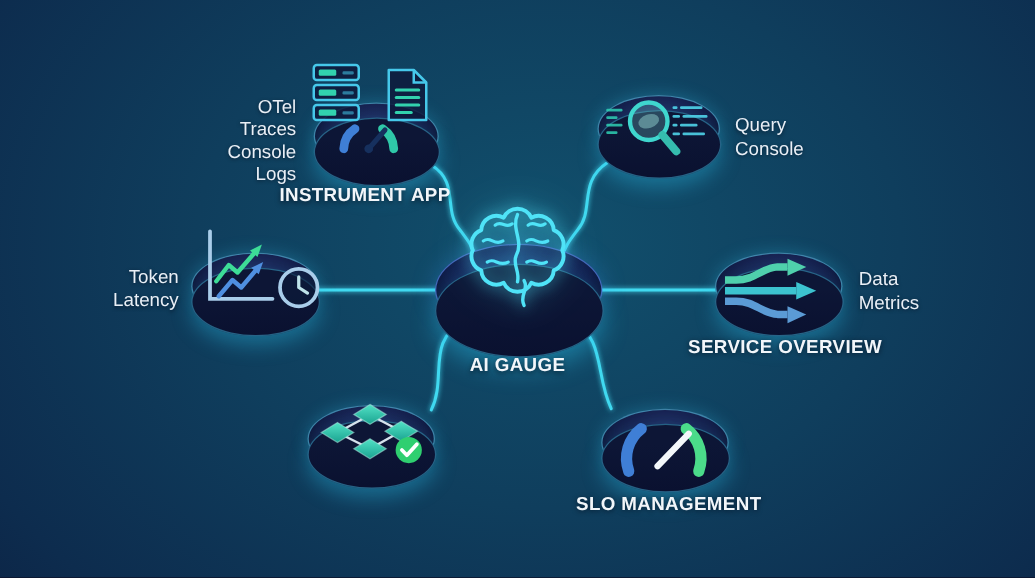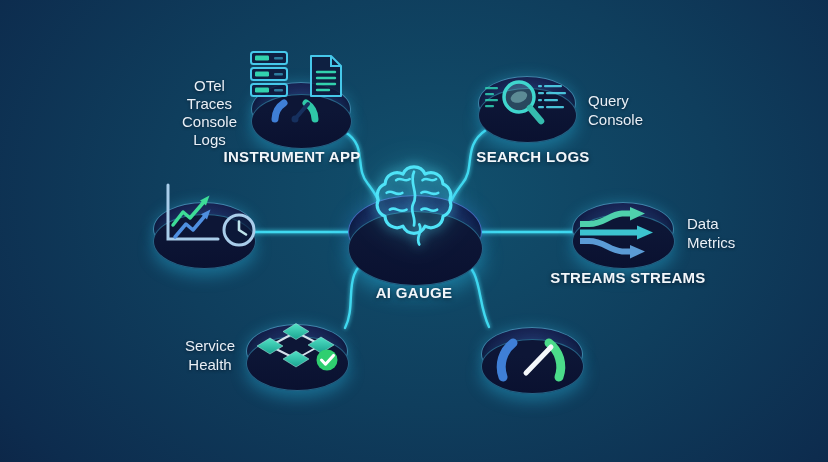--- a/index.html
+++ b/index.html
@@ -38,21 +38,21 @@
   
   .cap{
     position:absolute; z-index:4; transform:translateX(-50%); white-space:nowrap;
     font-size:15px; font-weight:700; letter-spacing:.3px; color:#f2f6fa;
     text-shadow:0 1px 4px rgba(2,6,18,.6);
   }
   .side{
     position:absolute; z-index:4; font-size:15px; line-height:19px; font-weight:400;
     color:#e9eff6; text-shadow:0 1px 3px rgba(2,6,18,.5); white-space:nowrap;
   }
-  .side.ra{ text-align:center; }
+  .side.ra{ text-align:right; }
   .side.tight{ line-height:18px; }
 </style>
 </head>
 <body>
 
 <div class="stage">
 
   <svg class="conn" width="828" height="462" viewBox="0 0 828 462">
     <defs>
       <filter id="glow" x="-60%" y="-60%" width="220%" height="220%">
@@ -199,36 +199,36 @@
     </g>
   </svg>
 
   <svg class="icon" style="left:486px;top:322px" width="90" height="58" viewBox="0 0 90 58" fill="none" stroke-linecap="round">
     <path d="M17 55 A30 30 0 0 1 27 21" stroke="#3f7fd6" stroke-width="9"></path>
     <path d="M63 21 A30 30 0 0 1 73 55" stroke="#4bdc8a" stroke-width="9"></path>
     <path d="M40 51 L65 25" stroke="#f4f8fb" stroke-width="5"></path>
   </svg>
 
   <div class="cap" style="left:292px;top:148px">INSTRUMENT APP</div>
-  <div class="cap" style="left:533px;top:148px">SEARCH LOGS</div>
-  <div class="cap" style="left:628px;top:269px">STREAMS STREAMS</div>
+  <div class="cap" style="left:628px;top:269px">SERVICE OVERVIEW</div>
+  <div class="cap" style="left:535px;top:395px">SLO MANAGEMENT</div>
   <div class="cap" style="left:414px;top:284px">AI GAUGE</div>
 
   <div class="side ra tight" style="right:591px;top:77px">
     <div>OTel</div>
     <div>Traces</div>
     <div>Console</div>
     <div>Logs</div>
   </div>
   <div class="side" style="left:588px;top:91px">
     <div>Query</div>
     <div>Console</div>
   </div>
+  <div class="side ra" style="right:685px;top:212px">
+    <div>Token</div>
+    <div>Latency</div>
+  </div>
   <div class="side" style="left:687px;top:214px">
     <div>Data</div>
     <div>Metrics</div>
   </div>
-  <div class="side ra" style="right:593px;top:336px">
-    <div>Service</div>
-    <div>Health</div>
-  </div>
 
 </div>
 
 </body></html>

